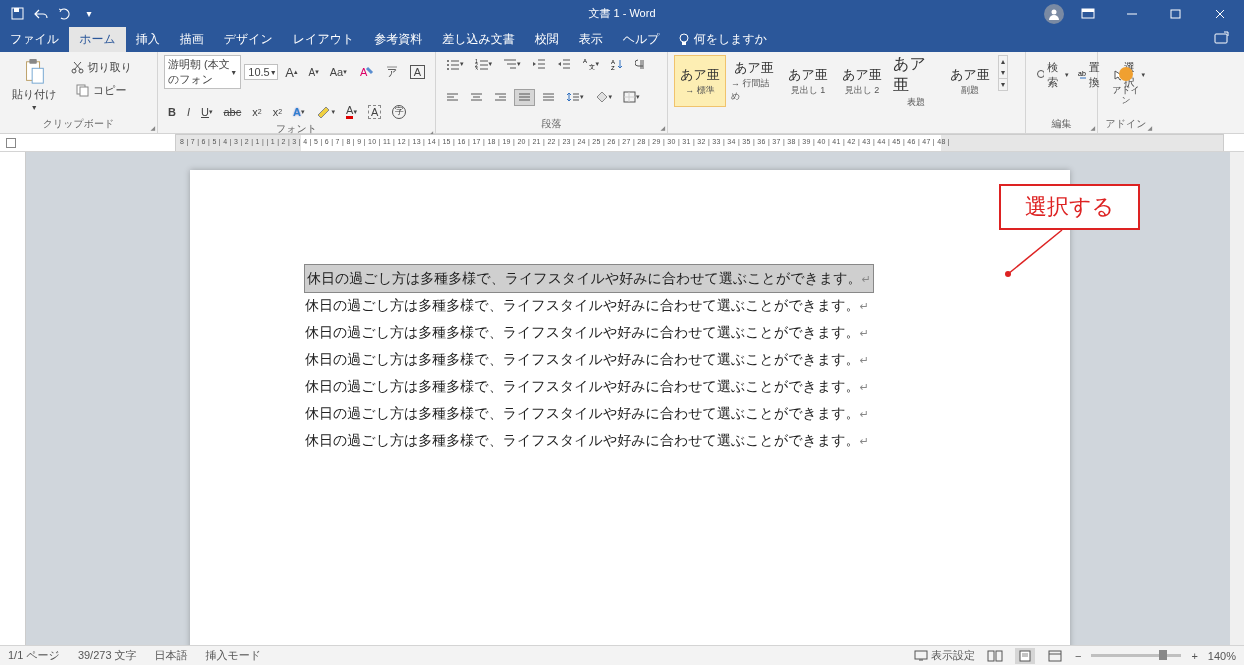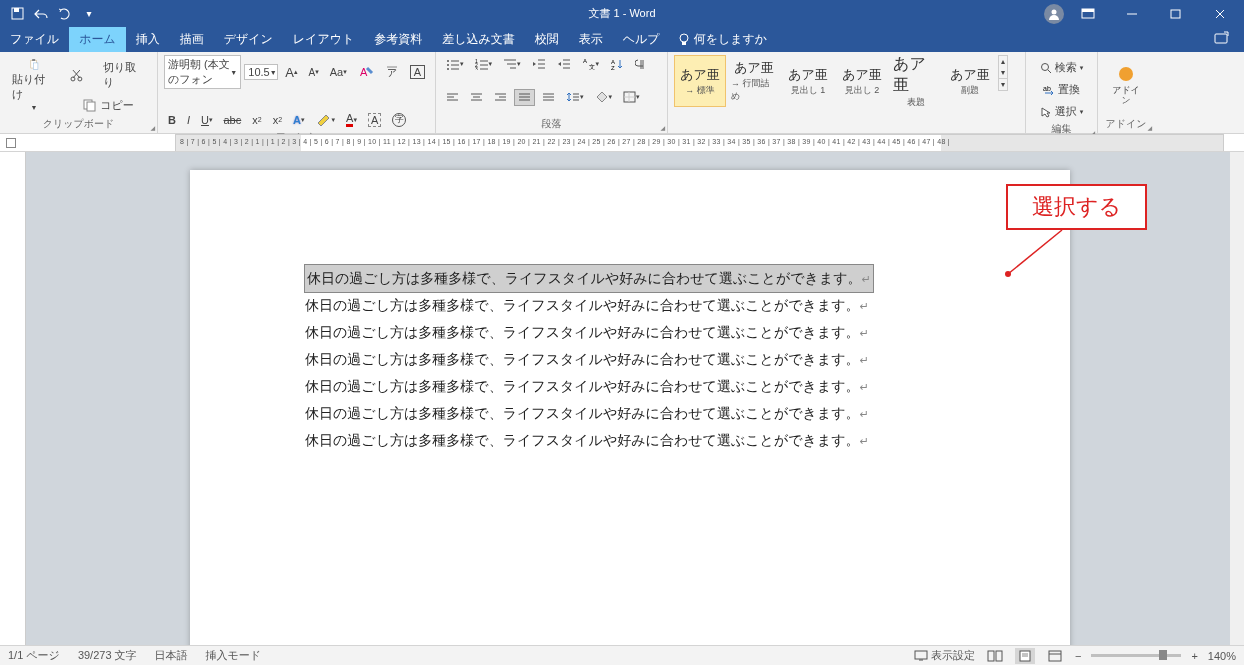--- a/index.html
+++ b/index.html
@@ -10,21 +10,21 @@
 .titlebar-left { display: flex; align-items: center; gap: 10px; padding-left: 10px; }
 .titlebar-icon { width: 14px; height: 14px; display: flex; align-items: center; justify-content: center; }
 .titlebar-center { position: absolute; left: 50%; transform: translateX(-50%); }
 .titlebar-right { margin-left: auto; display: flex; align-items: center; gap: 4px; padding-right: 4px; }
 .win-btn { width: 40px; height: 27px; display: flex; align-items: center; justify-content: center; cursor: pointer; }
 .user-circle { width: 20px; height: 20px; border-radius: 50%; background: #7a8aa3; display: flex; align-items: center; justify-content: center; }
 
 
 .tabstrip { background: #2b579a; height: 25px; display: flex; align-items: stretch; color: #fff; font-size: 12px; position: relative; }
 .tab { padding: 0 10px; display: flex; align-items: center; cursor: pointer; }
-.tab.active { background: #7dd3fc; color: #2b579a; }
+.tab.active { background: #e5e5e5; color: #2b579a; }
 .tab.file { color: #fff; }
 .tell-me { margin-left: 8px; display: flex; align-items: center; gap: 4px; }
 .share-icon { position: absolute; right: 14px; top: 4px; }
 
 
 .ribbon { background: #f3f3f3; height: 82px; border-bottom: 1px solid #d4d4d4; display: flex; font-size: 11px; color: #444; }
 .ribbon-group { border-right: 1px solid #d4d4d4; padding: 3px 6px 0 6px; display: flex; flex-direction: column; justify-content: space-between; }
 .group-label { text-align: center; font-size: 10px; color: #666; padding-bottom: 2px; position: relative; }
 .group-label::after { content: "◢"; font-size: 6px; color: #888; position: absolute; right: -4px; bottom: 2px; }
 .ribbon-row { display: flex; align-items: center; gap: 3px; }
@@ -39,21 +39,21 @@
 .ruler-h { background: #fff; height: 18px; border-bottom: 1px solid #d4d4d4; position: relative; font-size: 7px; color: #555; overflow: hidden; }
 .ruler-h .tickarea { position: absolute; left: 175px; right: 20px; top: 0; height: 18px; background: linear-gradient(90deg, #e6e6e6 0, #e6e6e6 125px, #fff 125px, #fff 765px, #e6e6e6 765px); border: 1px solid #ccc; font-size: 7px; letter-spacing: 0.3px; padding-top: 3px; padding-left: 4px; white-space: nowrap; overflow: hidden; }
 
 
 .docwrap { position: absolute; top: 152px; left: 0; right: 0; bottom: 20px; background: #d0d6dc; overflow: hidden; }
 .ruler-v { position: absolute; left: 0; top: 0; width: 26px; bottom: 0; background: #fff; border-right: 1px solid #ccc; font-size: 7px; color: #666; padding-top: 6px; }
 .page { position: absolute; left: 190px; top: 18px; width: 880px; height: 1100px; background: #fff; box-shadow: 0 0 6px rgba(0,0,0,0.25); padding: 95px 110px 60px 115px; }
 .para { font-family: "Yu Mincho", "MS PMincho", serif; font-size: 14px; line-height: 26px; color: #222; white-space: nowrap; }
 .para .pmark { color: #888; font-size: 11px; }
 .selected-line { background: #cfcfcf; outline: 1px solid #888; display: inline-block; padding: 0 2px; }
-.callout { position: absolute; right: 97px; top: 32px; border: 2px solid #d22; background: #fff; padding: 6px 24px; color: #d22; font-size: 22px; font-family: Liberation Serif, serif; }
+.callout { position: absolute; right: 104px; top: 32px; border: 2px solid #d22; background: #fff; padding: 6px 24px; color: #d22; font-size: 22px; font-family: Liberation Serif, serif; }
 .scrollbar-v { position: absolute; right: 0; top: 0; width: 14px; bottom: 0; background: #f0f0f0; }
 
 
 .statusbar { position: absolute; bottom: 0; left: 0; right: 0; height: 20px; background: #f3f3f3; border-top: 1px solid #d4d4d4; display: flex; align-items: center; font-size: 11px; color: #555; padding: 0 8px; gap: 18px; }
 .statusbar .right { margin-left: auto; display: flex; align-items: center; gap: 10px; }
 .view-btn { width: 20px; height: 16px; display: flex; align-items: center; justify-content: center; cursor: pointer; }
 .zoom-slider { width: 90px; height: 3px; background: #c0c0c0; position: relative; }
 .zoom-slider .thumb { position: absolute; width: 8px; height: 10px; background: #888; top: -4px; left: 68px; }
 
 svg { display: block; }
@@ -151,21 +151,21 @@
       <div class="big-btn">
         <svg width="24" height="28" viewBox="0 0 24 28">
             <rect x="4" y="3" width="14" height="20" fill="#fff" stroke="#b89a5e"></rect>
             <rect x="7" y="0" width="8" height="5" rx="1" fill="#888"></rect>
             <rect x="10" y="10" width="12" height="16" fill="#fff" stroke="#6fa3d0"></rect>
           </svg>
         <span>貼り付け</span>
         <span style="font-size:7px">▼</span>
       </div>
       <div style="display:flex;flex-direction:column;gap:2px;padding-top:2px">
-        <div class="rbtn" style="gap:20px">
+        <div class="rbtn" style="gap:4px">
             <svg width="13" height="13" viewBox="0 0 13 13">
               <circle cx="3" cy="10" r="2" fill="none" stroke="#555"></circle>
               <circle cx="10" cy="10" r="2" fill="none" stroke="#555"></circle>
               <line x1="3" y1="1" x2="10" y2="9" stroke="#555"></line>
               <line x1="10" y1="1" x2="3" y2="9" stroke="#555"></line>
             </svg>
             <span>切り取り</span>
           </div>
         <div class="rbtn" style="gap:4px">
             <svg width="13" height="13" viewBox="0 0 13 13">
@@ -173,21 +173,21 @@
               <rect x="4" y="3" width="8" height="9" fill="#fff" stroke="#888"></rect>
             </svg>
             <span>コピー</span>
           </div>
       </div>
     </div>
     <div class="group-label">クリップボード</div>
   </div>
 
   <div class="ribbon-group" style="width:278px">
-    <div class="ribbon-row" style="margin-bottom:20px">
+    <div class="ribbon-row" style="margin-bottom:12px">
       <div class="font-select" style="width:100px">
           <span>游明朝 (本文のフォン</span>
           <span style="font-size:7px">▼</span>
         </div>
       <div class="font-select" style="width:34px">
           <span>10.5</span>
           <span style="font-size:7px">▼</span>
         </div>
       <div class="rbtn">
           <span style="font-size:13px">A</span>
@@ -413,21 +413,21 @@
         </div>
       <div style="display:flex;flex-direction:column;border:1px solid #ccc">
         <span style="font-size:8px;padding:1px 2px">▴</span>
           <span style="font-size:8px;padding:1px 2px">▾</span>
           <span style="font-size:8px;padding:1px 2px;border-top:1px solid #ccc">▾</span>
       </div>
     </div>
   </div>
 
   <div class="ribbon-group" style="width:72px">
-    <div style="display:flex;flex-direction:column;gap:1px;padding-top:2px">
+    <div style="display:flex;flex-direction:row;gap:1px;padding-top:2px">
       <div class="rbtn" style="gap:3px">
           <svg width="12" height="12">
             <circle cx="5" cy="5" r="3.5" fill="none" stroke="#555"></circle>
             <line x1="8" y1="8" x2="11" y2="11" stroke="#555"></line>
           </svg>
           <span>検索</span>
           <span style="font-size:7px">▾</span>
         </div>
       <div class="rbtn" style="gap:3px">
           <svg width="12" height="12">

